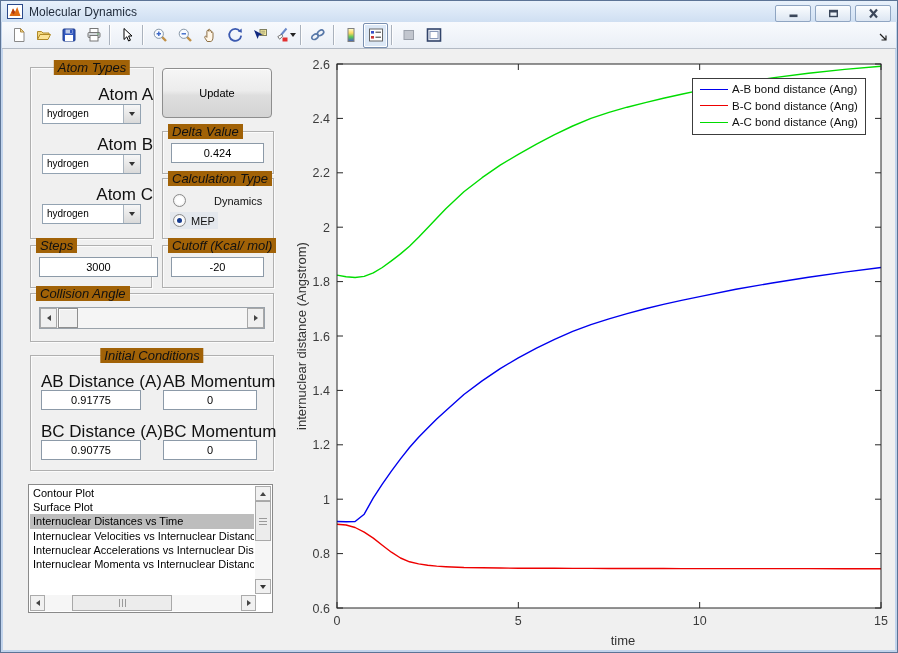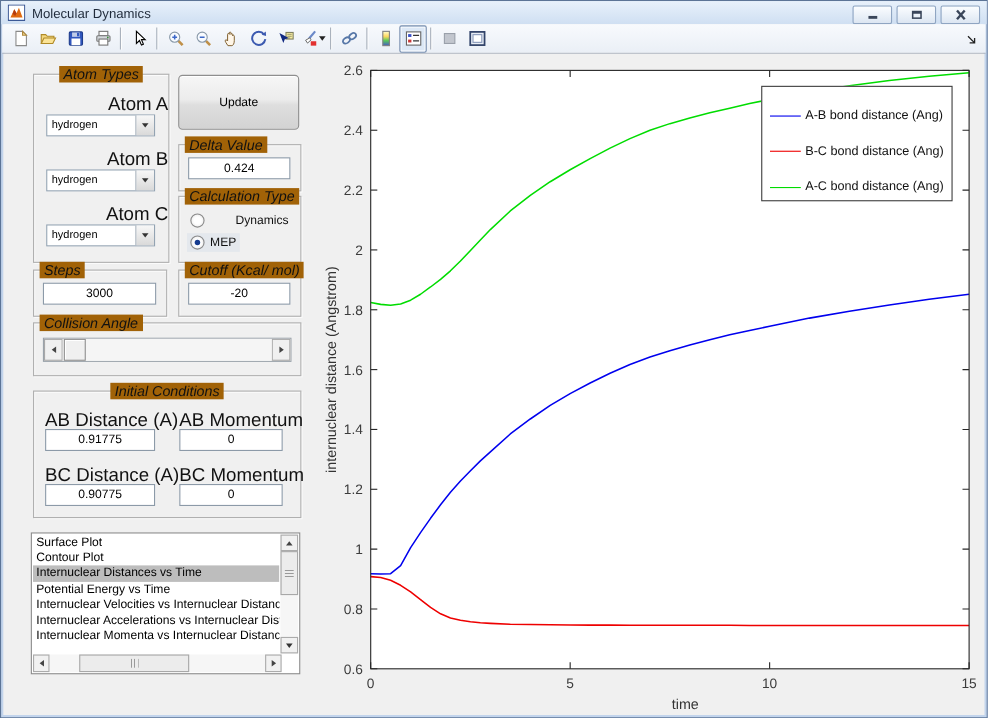--- a/index.html
+++ b/index.html
@@ -69,21 +69,21 @@
   .sb-thumb{position:absolute;background:#ececec;border:1px solid #a8a8a8;box-sizing:border-box;display:flex;align-items:center;justify-content:center;}
   .grip-v{width:8px;height:7px;background:repeating-linear-gradient(to bottom,#9a9a9a 0 1px,transparent 1px 3px);}
   .grip-h{width:7px;height:8px;background:repeating-linear-gradient(to right,#9a9a9a 0 1px,transparent 1px 3px);}
   
   #plot-svg{position:absolute;left:0;top:0;width:898px;height:653px;pointer-events:none;}
   .axis-label{position:absolute;font-size:13px;color:#333;white-space:nowrap;}
   #ylabel{left:301px;top:336px;transform:translate(-50%,-50%) rotate(-90deg);}
   #xlabel{left:607px;top:640px;transform:translate(-50%,-50%);margin-left:16px;}
   .legend{position:absolute;left:692px;top:78px;width:174px;background:#fff;border:1px solid #3c3c3c;
     box-sizing:border-box;padding:2px 0 3px 0;}
-  .lg-row{display:flex;align-items:center;height:16.5px;margin-top:16px;}
+  .lg-row{display:flex;align-items:center;height:16.5px;}
   .lg-line{width:28px;height:0;border-top:1.6px solid #000;margin-left:7px;}
   .lg-text{font-size:11.5px;color:#111;margin-left:4px;white-space:nowrap;}
 </style>
 </head>
 <body>
 
 <div class="window">
 
   <div class="titlebar">
     <span class="app-icon">
@@ -348,21 +348,21 @@
       <span class="radio-label">Dynamics</span>
     </div>
     <div class="radio-row checked" style="top:33px;">
       <span class="radio"></span>
       <span class="radio-label">MEP</span>
     </div>
   </div>
 
   <div class="panel" style="left:30px;top:245px;width:120px;height:41px;">
     <span class="ptitle left">Steps</span>
-    <input class="edit" style="left: 8px; top: 11px; width: 103px; height: 20px;" value="3000">
+    <input class="edit" style="left: 8px; top: 11px; width: 119px; height: 20px;" value="3000">
   </div>
 
   <div class="panel" style="left:162px;top:245px;width:110px;height:41px;">
     <span class="ptitle left">Cutoff (Kcal/ mol)</span>
     <input class="edit" style="left: 8px; top: 11px; width: 93px; height: 20px;" value="-20">
   </div>
 
   <div class="panel" style="left:30px;top:293px;width:242px;height:47px;">
     <span class="ptitle left">Collision Angle</span>
     <div class="slider" style="left:8px;top:13px;width:226px;height:22px;">
@@ -385,24 +385,23 @@
     <input class="edit" style="left: 10px; top: 34px; width: 100px; height: 20px;" value="0.91775">
     <input class="edit" style="left: 132px; top: 34px; width: 94px; height: 20px;" value="0">
     <span class="ctl-label" style="left:10px;top:66px;width:100px;">BC Distance (A)</span>
     <span class="ctl-label" style="left:132px;top:66px;width:94px;">BC Momentum</span>
     <input class="edit" style="left: 10px; top: 84px; width: 100px; height: 20px;" value="0.90775">
     <input class="edit" style="left: 132px; top: 84px; width: 94px; height: 20px;" value="0">
   </div>
 
   <div class="listbox" style="left:28px;top:484px;width:245px;height:129px;">
     <div class="lb-items" id="listbox-items">
+        <div class="lb-item">Contour Plot</div>
         <div class="lb-item">Surface Plot</div>
-        <div class="lb-item">Contour Plot</div>
         <div class="lb-item sel">Internuclear Distances vs Time</div>
-        <div class="lb-item">Potential Energy vs Time</div>
         <div class="lb-item">Internuclear Velocities vs Internuclear Distance</div>
         <div class="lb-item">Internuclear Accelerations vs Internuclear Distance</div>
         <div class="lb-item">Internuclear Momenta vs Internuclear Distance</div>
       </div>
 
     <div class="sb" style="right:1px;top:1px;width:16px;bottom:18px;">
       <span class="sb-btn" style="left:0;top:0;width:16px;height:15px;">
           <span class="tri-up"></span>
         </span>
       <span class="sb-thumb" style="left:0;top:15px;width:16px;height:40px;">

